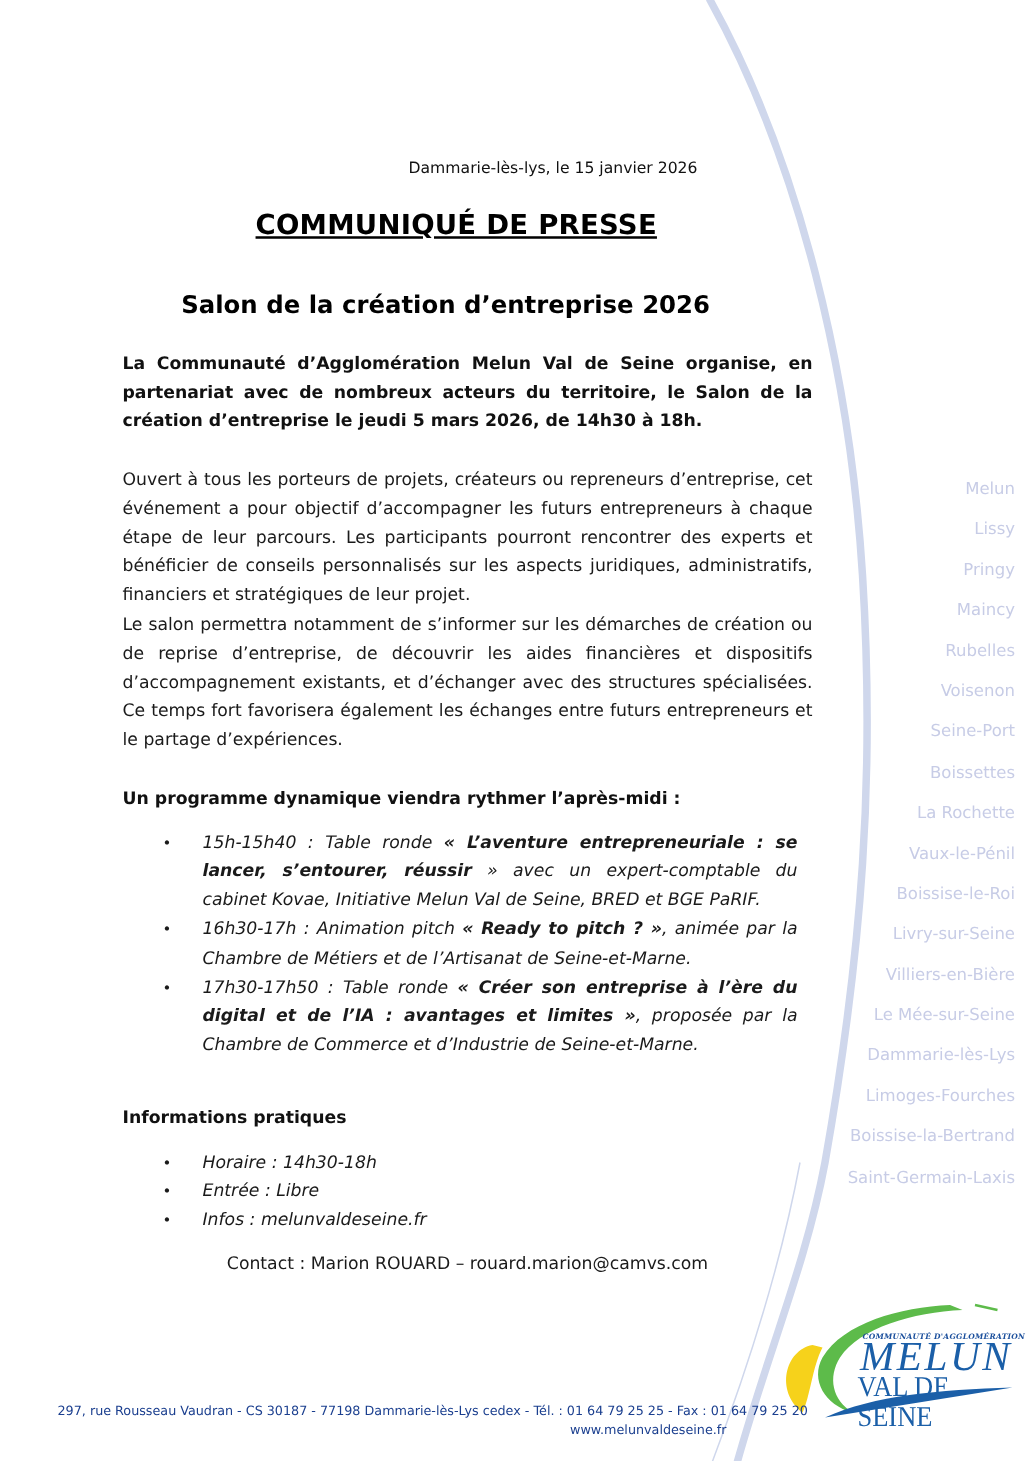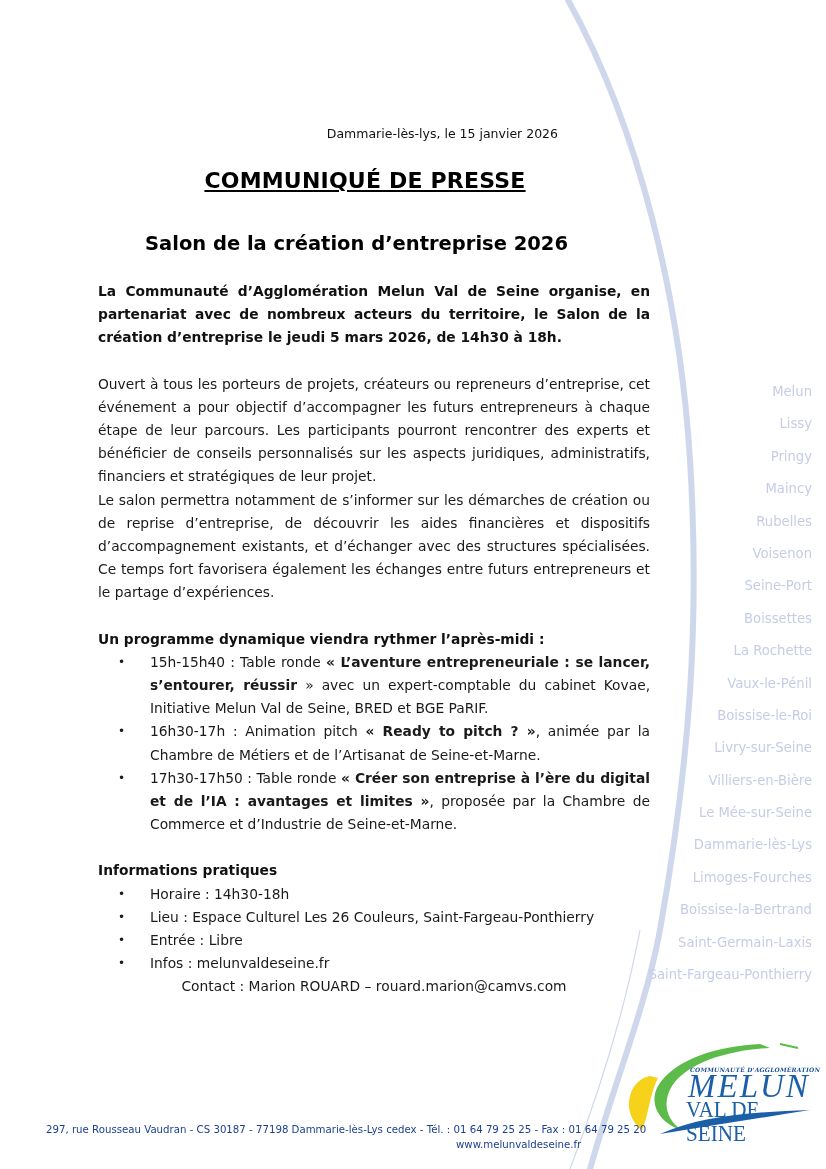--- a/index.html
+++ b/index.html
@@ -11,21 +11,21 @@
                font-size:12.5px; color:#111; }
   .title { position:absolute; left:0; width:730px; top:168px; text-align:center;
            font-weight:bold; font-size:22px; text-decoration:underline; color:#000; letter-spacing:0.2px; }
   .subtitle { position:absolute; left:145px; top:232px; font-weight:bold; 
               font-size:19.5px; color:#000; }
   .content { position:absolute; left:98px; top:280px; width:552px; font-size:13.8px; line-height:23.2px; }
   .content p { margin:0; text-align:justify; }
   .lead { font-weight:bold; color:#111; }
   .gap { height:23px; }
   .h { font-weight:bold; color:#111; }
-  ul { margin:0; padding:0; list-style:none; }
+  ul { margin:12px; padding:0; list-style:none;font-style:italic; }
   li { position:relative; padding-left:52px; text-align:justify; }
   li::before { content:"•"; position:absolute; left:20px; top:0; font-size:12px; }
   b { font-weight:bold; }
   .info-li { text-align:left; }
   .communes { position:absolute; right:14px; top:380px; width:170px; text-align:right; }
   .commune { height:32.4px; font-size:13.2px; color:#c7cce6; line-height:24px; }
   .footer-addr { position:absolute; left:46px; top:1124px; font-size:10.2px; color:#1b3f8f; white-space:nowrap; }
   .footer-web { position:absolute; left:456px; top:1139px; font-size:10.2px; color:#1b3f8f; }
   .logo { position:absolute; left:620px; top:1038px; width:200px; height:100px; }
   .logo-small { position:absolute; left:690px; top:1066px; font-family:"DejaVu Serif", serif;
@@ -58,21 +58,20 @@
     <p class="h">Un programme dynamique viendra rythmer l’après-midi :</p>
     <ul>
       <li><span>15h-15h40 : Table ronde </span><b>« L’aventure entrepreneuriale : se lancer, s’entourer, réussir</b><span> » avec un expert-comptable du cabinet Kovae, Initiative Melun Val de Seine, BRED et BGE PaRIF.</span></li>
       <li><span>16h30-17h : Animation pitch </span><b>« Ready to pitch ? »</b><span>, animée par la Chambre de Métiers et de l’Artisanat de Seine-et-Marne.</span></li>
       <li><span>17h30-17h50 : Table ronde </span><b>« Créer son entreprise à l’ère du digital et de l’IA : avantages et limites »</b><span>, proposée par la Chambre de Commerce et d’Industrie de Seine-et-Marne.</span></li>
     </ul>
     <div class="gap"></div>
     <p class="h">Informations pratiques</p>
     <ul>
       <li class="info-li">Horaire : 14h30-18h</li>
-      <li class="info-li">Lieu : Espace Culturel Les 26 Couleurs, Saint-Fargeau-Ponthierry</li>
       <li class="info-li">Entrée : Libre</li>
       <li class="info-li">Infos : melunvaldeseine.fr</li>
     </ul>
     <p style="text-align:center">Contact : Marion ROUARD – rouard.marion@camvs.com</p>
   </div>
 
   <div class="communes">
     <div class="commune">Melun</div>
     <div class="commune">Lissy</div>
     <div class="commune">Pringy</div>
@@ -84,21 +83,20 @@
     <div class="commune">La Rochette</div>
     <div class="commune">Vaux-le-Pénil</div>
     <div class="commune">Boissise-le-Roi</div>
     <div class="commune">Livry-sur-Seine</div>
     <div class="commune">Villiers-en-Bière</div>
     <div class="commune">Le Mée-sur-Seine</div>
     <div class="commune">Dammarie-lès-Lys</div>
     <div class="commune">Limoges-Fourches</div>
     <div class="commune">Boissise-la-Bertrand</div>
     <div class="commune">Saint-Germain-Laxis</div>
-    <div class="commune">Saint-Fargeau-Ponthierry</div>
   </div>
 
   <svg class="logo" viewBox="0 0 200 100">
     <path d="M30 38 C 8 42, 0 75, 22 92 C 28 80, 30 55, 38 40 Z" fill="#f6d21b"></path>
     <path d="M140 6 C 100 8, 55 20, 38 48 C 28 66, 40 86, 62 92 C 46 82, 42 64, 52 48 C 68 24, 110 12, 150 10 Z" fill="#5dbb4a"></path>
     <path d="M160 6 L 178 10" stroke="#5dbb4a" stroke-width="2"></path>
     <path d="M40 96 C 80 78, 130 74, 190 72 C 140 80, 90 88, 40 96 Z" fill="#1b5fa8"></path>
   </svg>
   <div class="logo-small">COMMUNAUTÉ D'AGGLOMÉRATION</div>
   <div class="logo-melun">MELUN</div>

